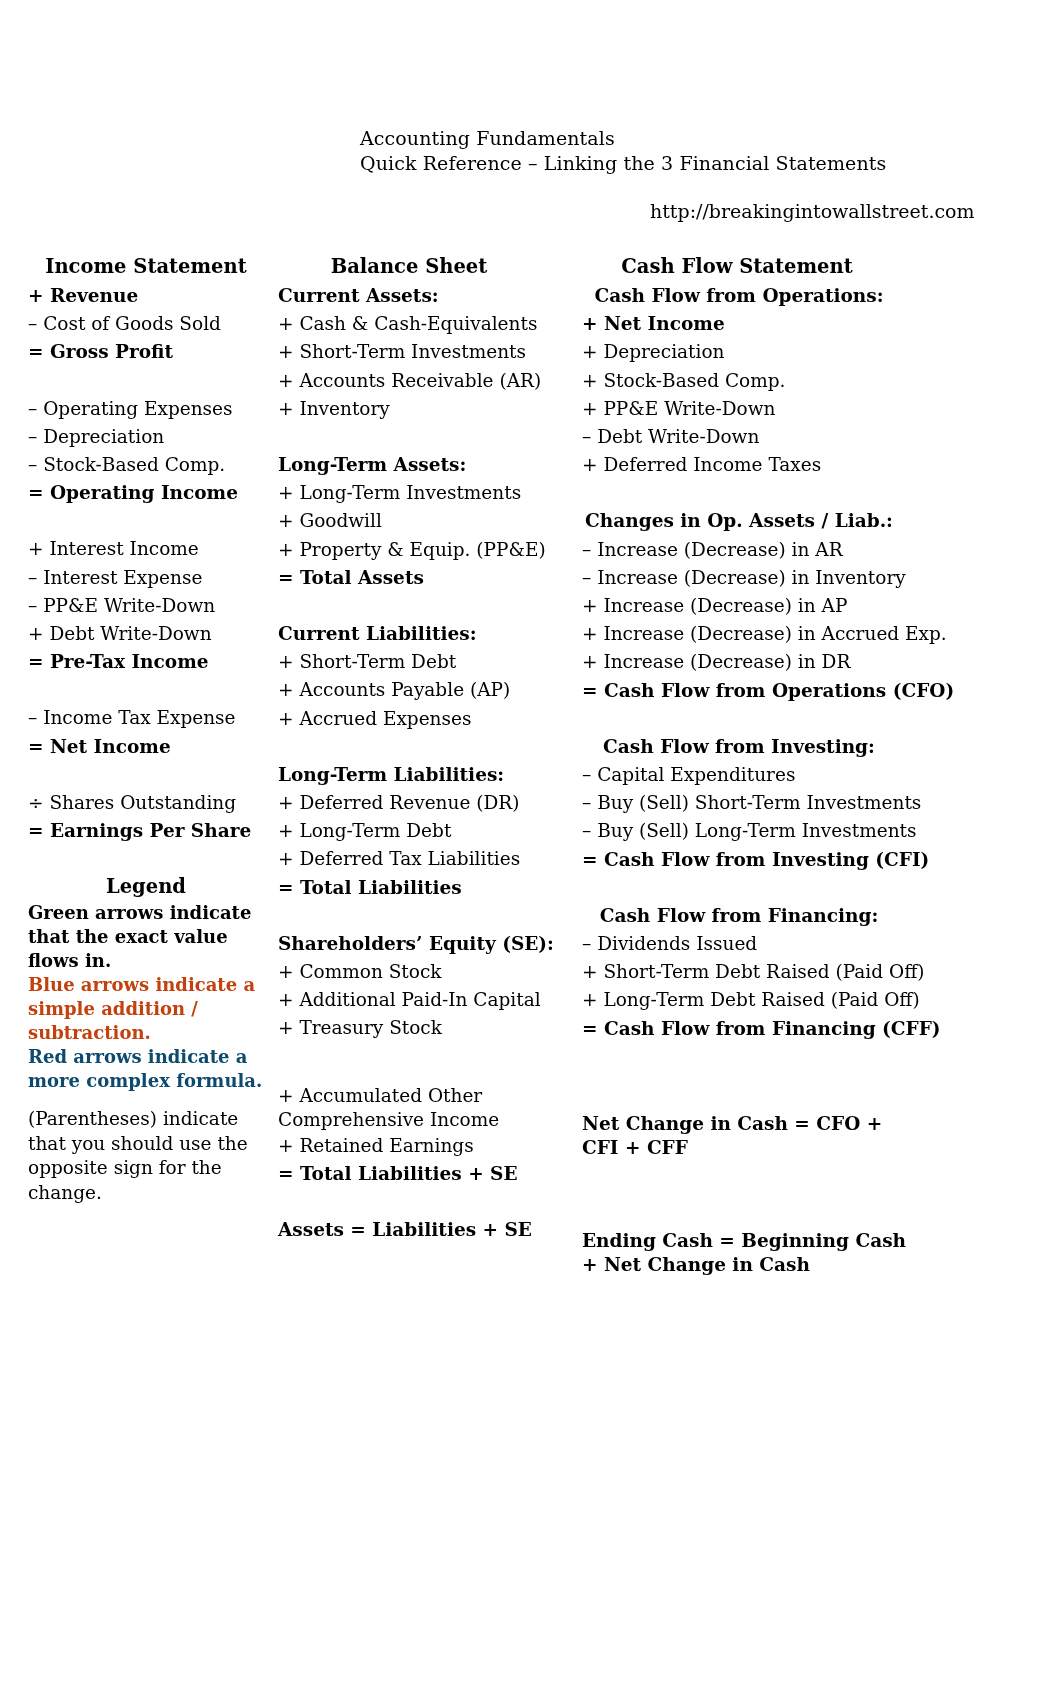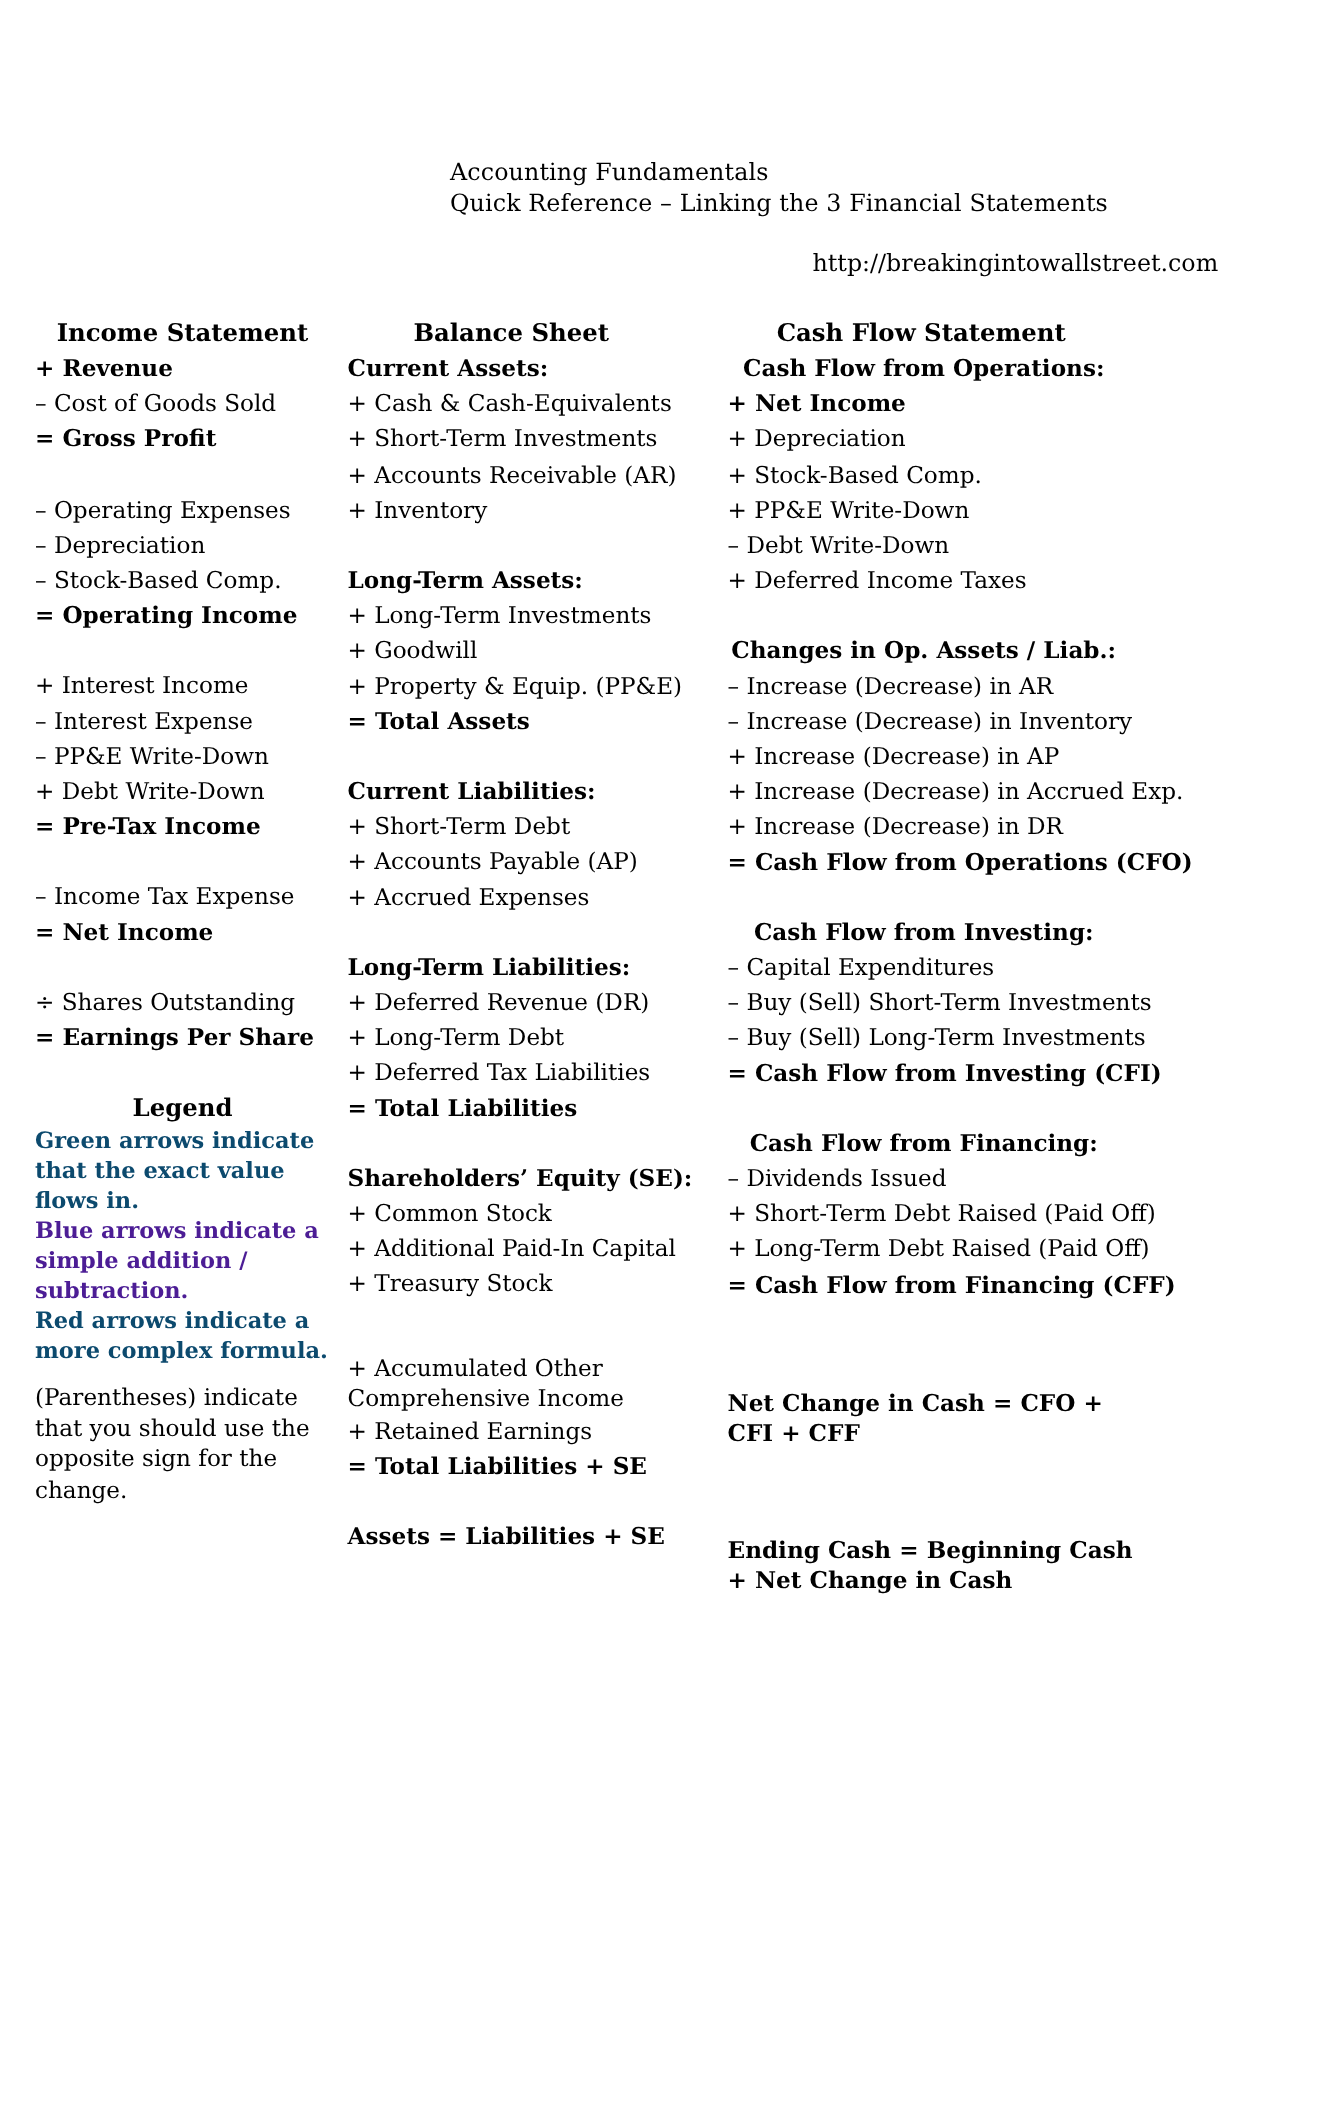--- a/index.html
+++ b/index.html
@@ -96,22 +96,22 @@
     font-size: 19.5px;
     line-height: 28px;
     text-align: center;
     padding-right: 4px;
   }
   .legend-item {
     font-weight: bold;
     font-size: 18px;
     line-height: 24px;
   }
-  .legend-green { color: #0c4a6e; }
-  .legend-blue  { color: #4c1d95; }
+  .legend-green { color: #000000; }
+  .legend-blue  { color: #c2410c; }
   .legend-red   { color: #0c4a6e; }
 
   .note {
     font-size: 18.5px;
     line-height: 24.5px;
     margin-top: 14px;
   }
 </style>
 </head>
 <body>

